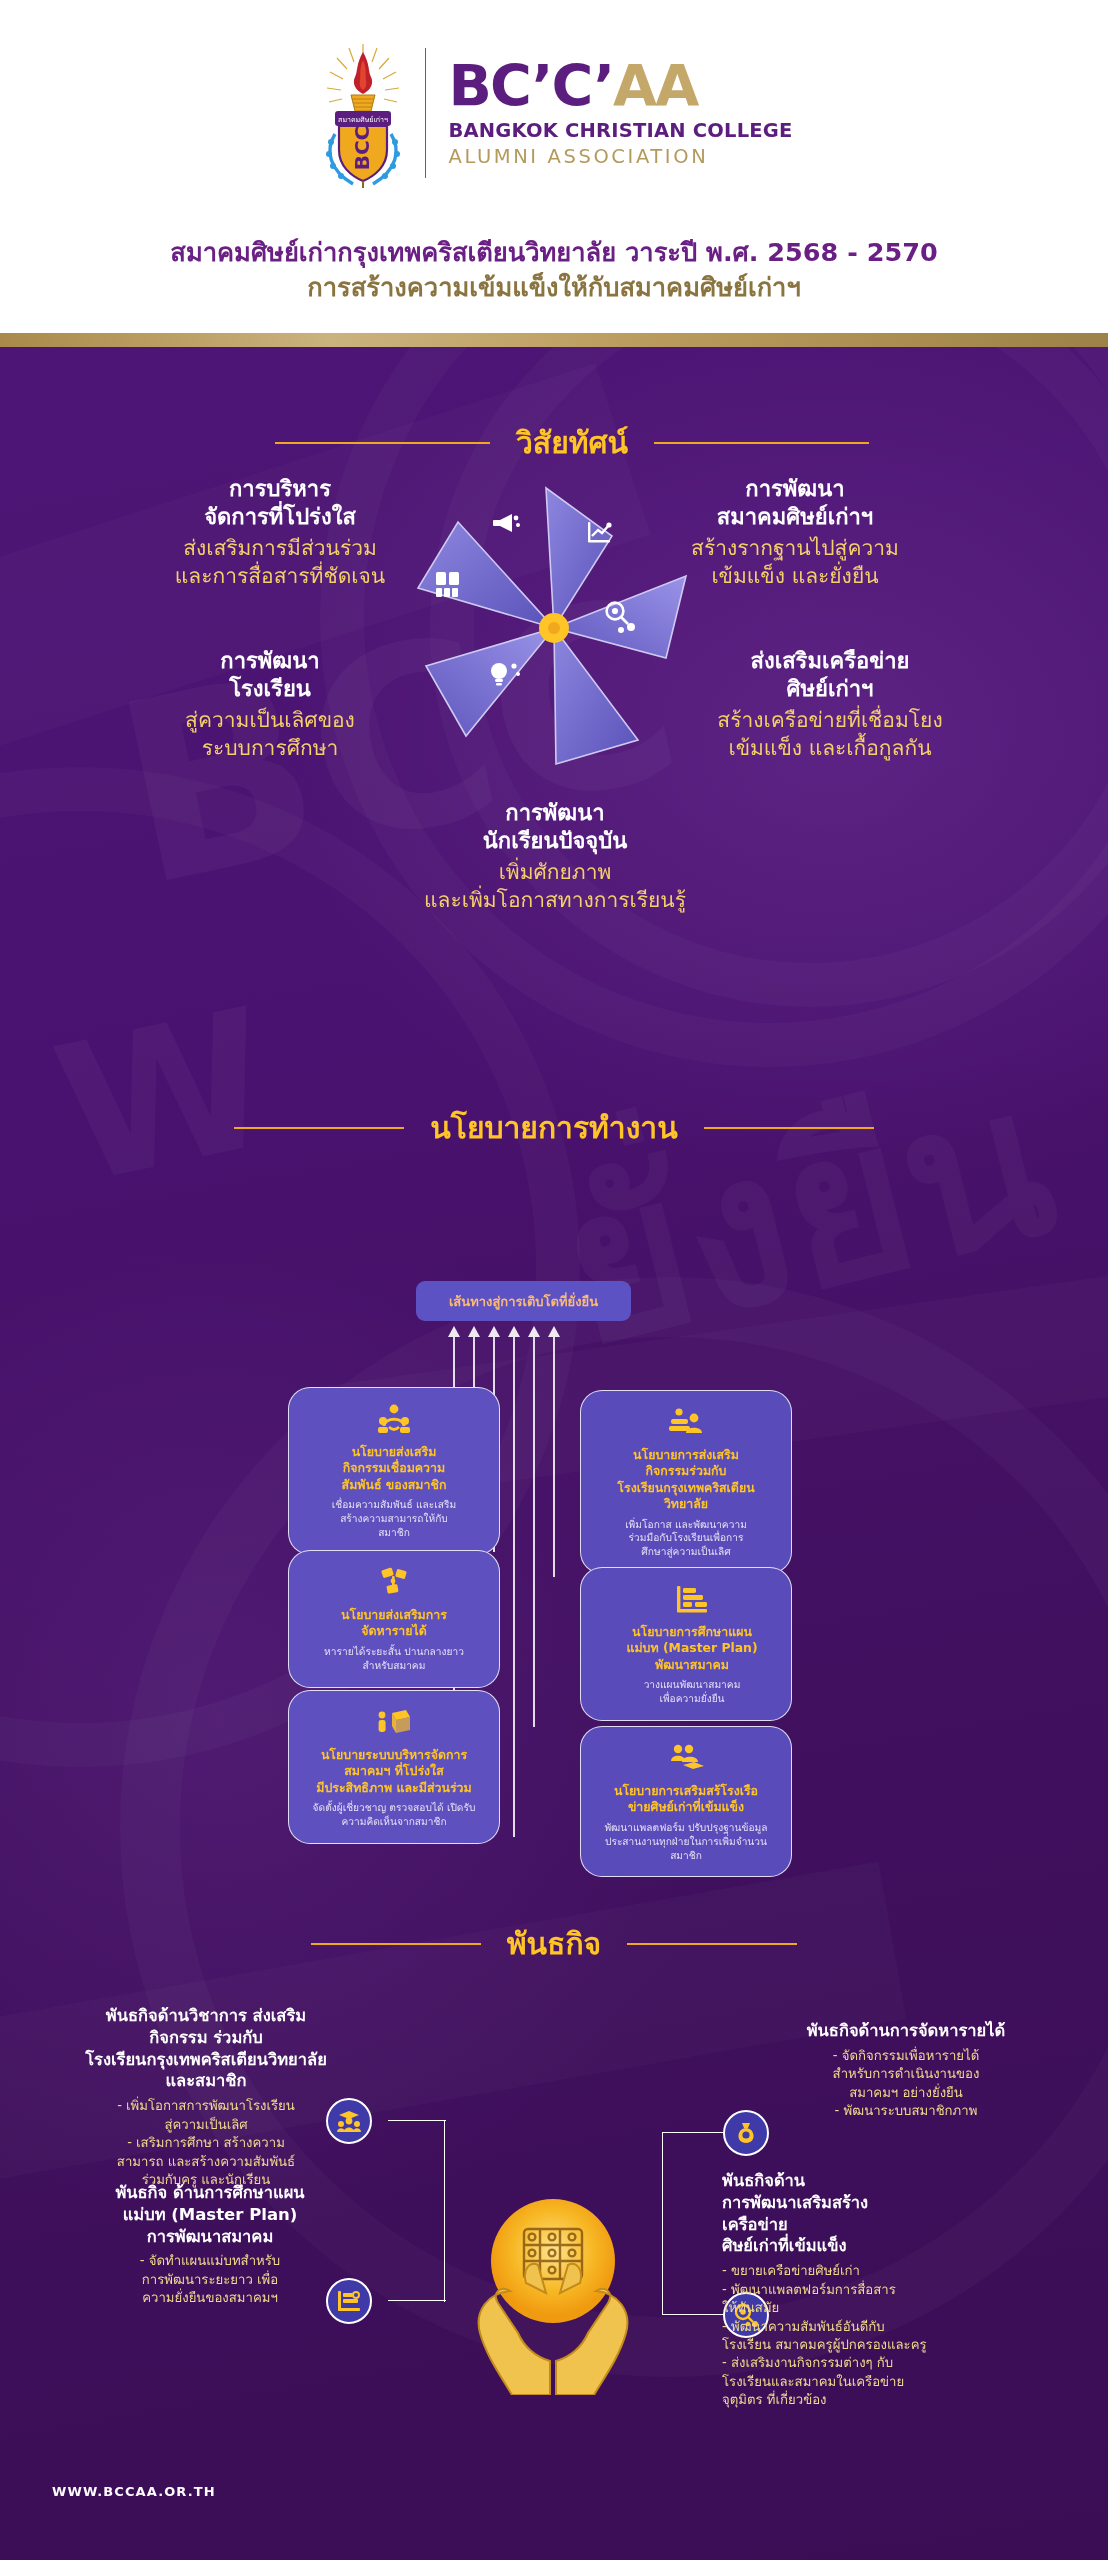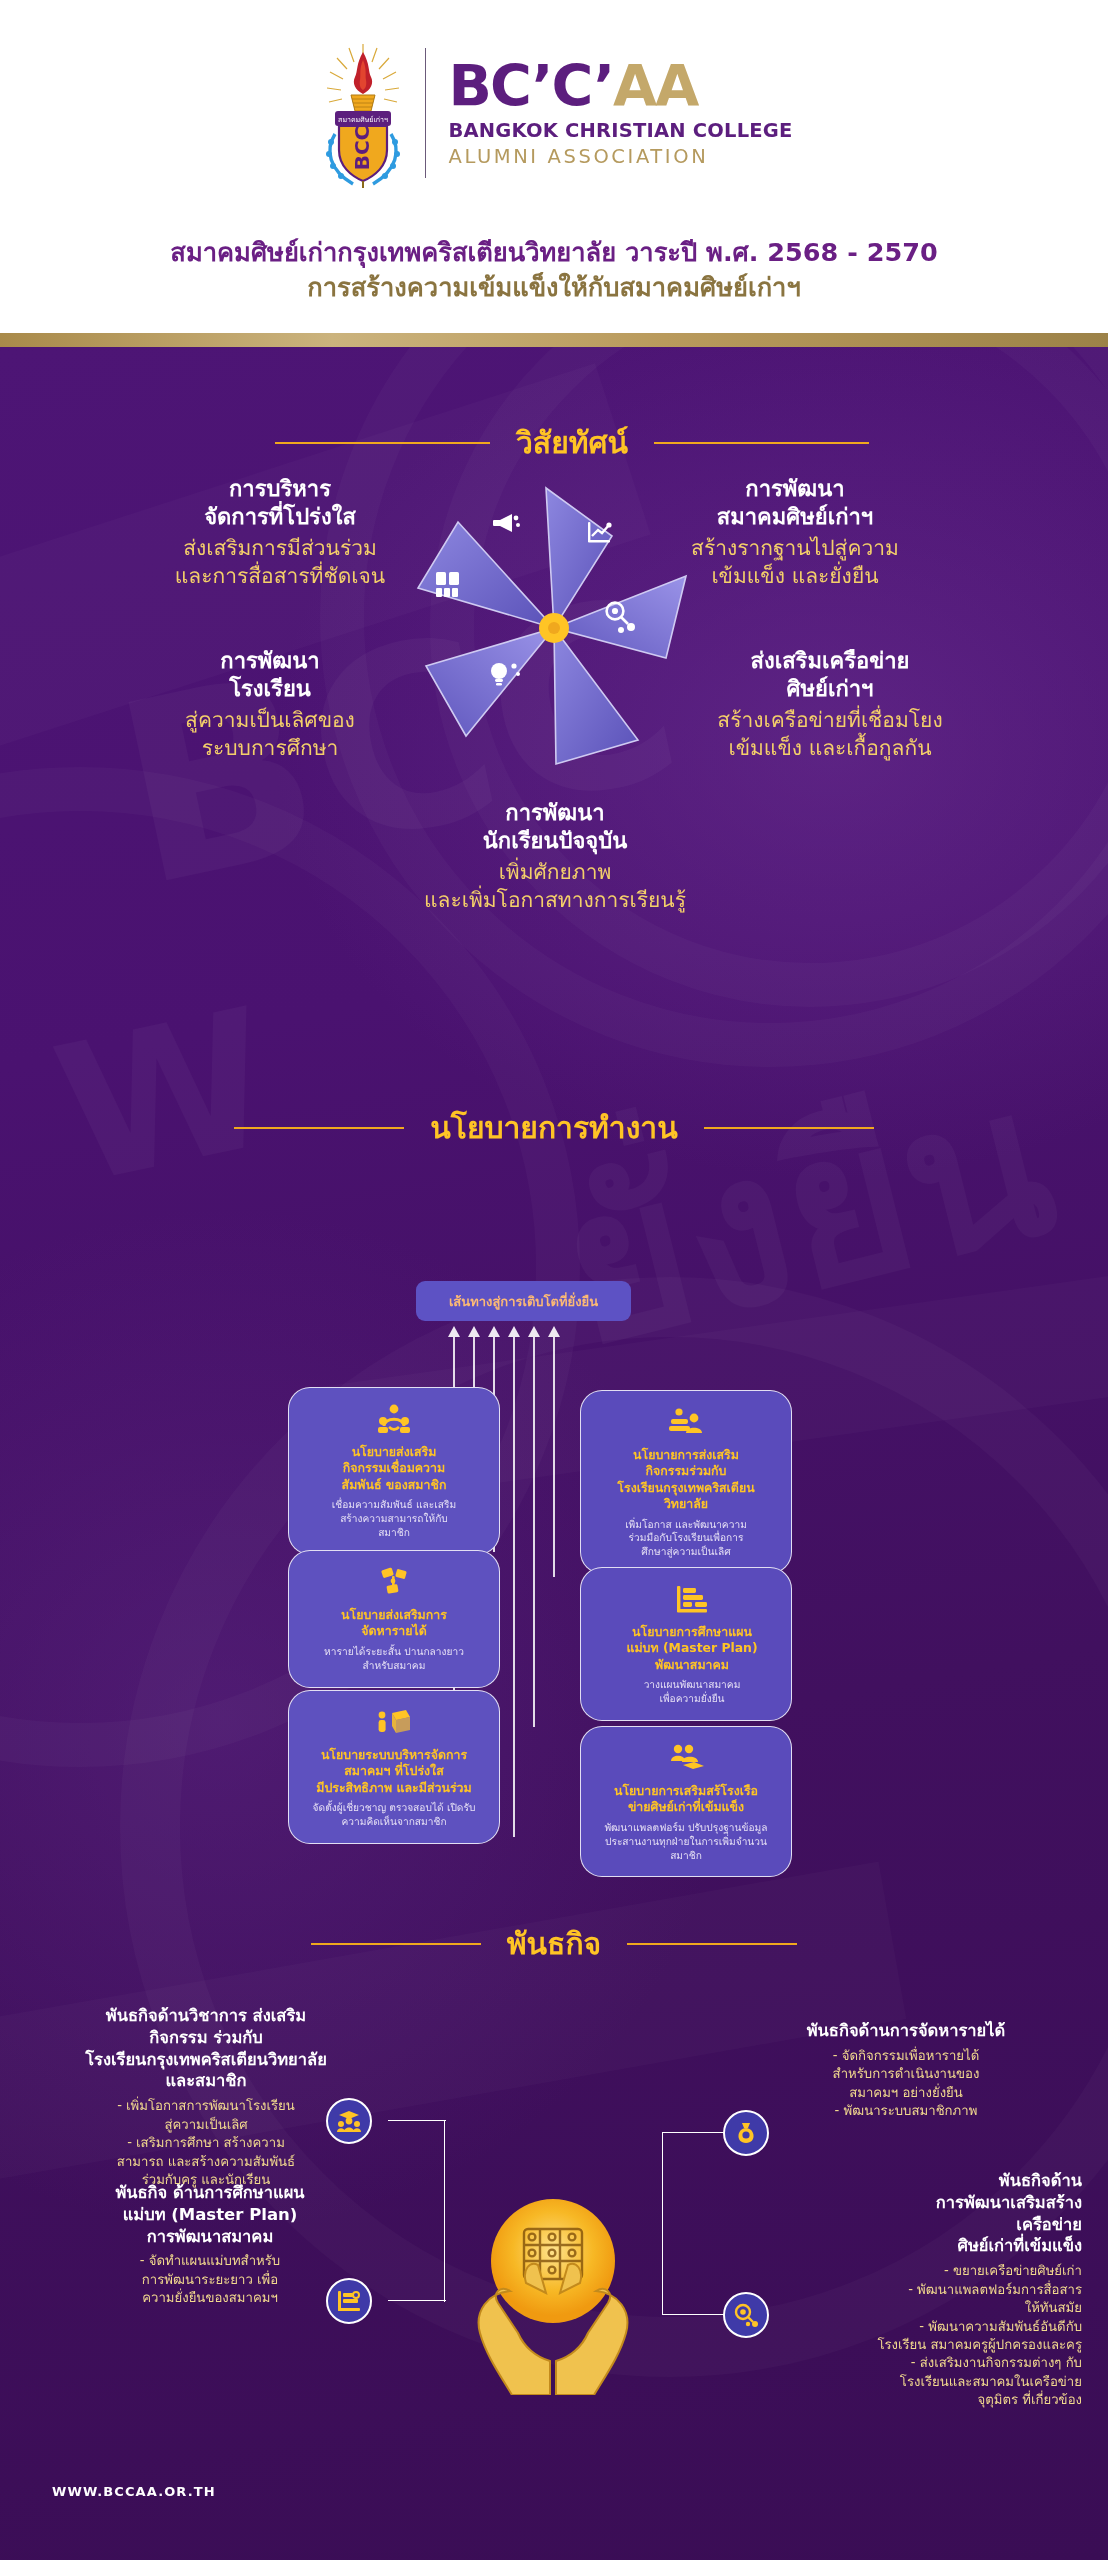--- a/index.html
+++ b/index.html
@@ -154,21 +154,21 @@
   }
 
   
   .mission { position: absolute; left:0; top: 1920px; width: 1108px; height: 600px; z-index:3; }
   .m-block { position: absolute; }
   .m-title { color:#ffffff; font-size: 16.5px; font-weight: 700; line-height: 1.32; }
   .m-body { color:#f2d98e; font-size: 13.2px; font-weight: 400; line-height: 1.4; margin-top: 5px; }
   .m-l1 { left: 28px; top: 85px; width: 356px; text-align: center; }
   .m-l2 { left: 40px; top: 262px; width: 340px; text-align: center; }
   .m-r1 { left: 730px; top: 100px; width: 352px; text-align: center; }
-  .m-r2 { left: 722px; top: 250px; width: 360px; text-align: right; }
+  .m-r2 { left: 722px; top: 250px; width: 360px; text-align: left; }
 
   .m-icon {
     position: absolute; width: 46px; height: 46px; border-radius: 50%;
     background: #3f3aa8; border: 2px solid #ffffff;
     display: flex; align-items: center; justify-content: center;
   }
   .mi-1 { left: 326px; top: 178px; }
   .mi-2 { left: 326px; top: 358px; }
   .mi-3 { left: 723px; top: 190px; }
   .mi-4 { left: 723px; top: 372px; }

